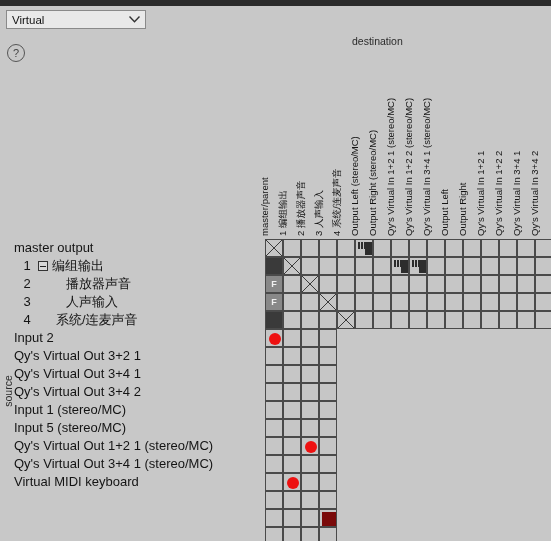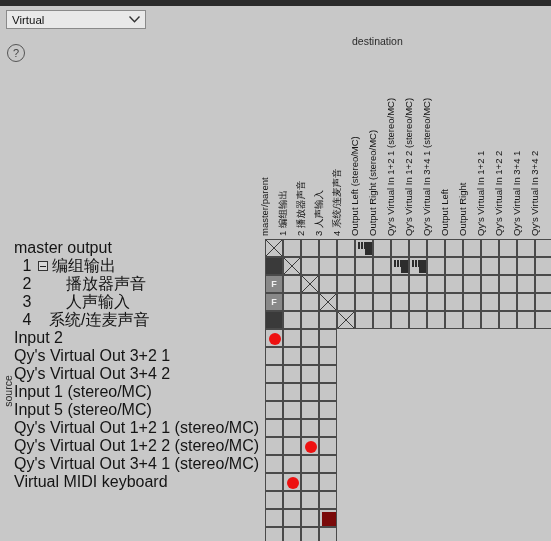--- a/index.html
+++ b/index.html
@@ -71,21 +71,21 @@
     line-height:9px;
     color:#141414;
     margin-left:-5px;
   }
   
   .rowlabels{
     position:absolute;left:0;top:239px;width:264px;
   }
   .rowlabel{
     height:18px;line-height:18px;
-    font-size:16px;
+    font-size:13px;
     color:#141414;
     white-space:nowrap;
     position:relative;
   }
   .rowlabel .num{
     position:absolute;left:22px;width:10px;text-align:center;
   }
   .rowlabel .txt{position:absolute;}
   .rowlabel .expander{
     position:absolute;left:38px;top:4px;
@@ -223,42 +223,42 @@
     <div class="rowlabel">
       <span class="num">2</span>
       <span class="txt" style="left: 66px;">播放器声音</span>
     </div>
     <div class="rowlabel">
       <span class="num">3</span>
       <span class="txt" style="left: 66px;">人声输入</span>
     </div>
     <div class="rowlabel">
       <span class="num">4</span>
-      <span class="txt" style="left: 49px;">系统/连麦声音</span>
+      <span class="txt" style="left: 56px;">系统/连麦声音</span>
     </div>
     <div class="rowlabel">
       <span class="txt" style="left: 14px;">Input 2</span>
     </div>
     <div class="rowlabel">
       <span class="txt" style="left: 14px;">Qy's Virtual Out 3+2 1</span>
     </div>
     <div class="rowlabel">
+      <span class="txt" style="left: 14px;">Qy's Virtual Out 3+4 1</span>
+    </div>
+    <div class="rowlabel">
       <span class="txt" style="left: 14px;">Qy's Virtual Out 3+4 2</span>
     </div>
     <div class="rowlabel">
       <span class="txt" style="left: 14px;">Input 1 (stereo/MC)</span>
     </div>
     <div class="rowlabel">
       <span class="txt" style="left: 14px;">Input 5 (stereo/MC)</span>
     </div>
     <div class="rowlabel">
       <span class="txt" style="left: 14px;">Qy's Virtual Out 1+2 1 (stereo/MC)</span>
-    </div>
-    <div class="rowlabel">
-      <span class="txt" style="left: 14px;">Qy's Virtual Out 1+2 2 (stereo/MC)</span>
     </div>
     <div class="rowlabel">
       <span class="txt" style="left: 14px;">Qy's Virtual Out 3+4 1 (stereo/MC)</span>
     </div>
     <div class="rowlabel">
       <span class="txt" style="left: 14px;">Virtual MIDI keyboard</span>
     </div>
   </div>
 <div class="grid" id="grid">
     <div class="gridrow">

